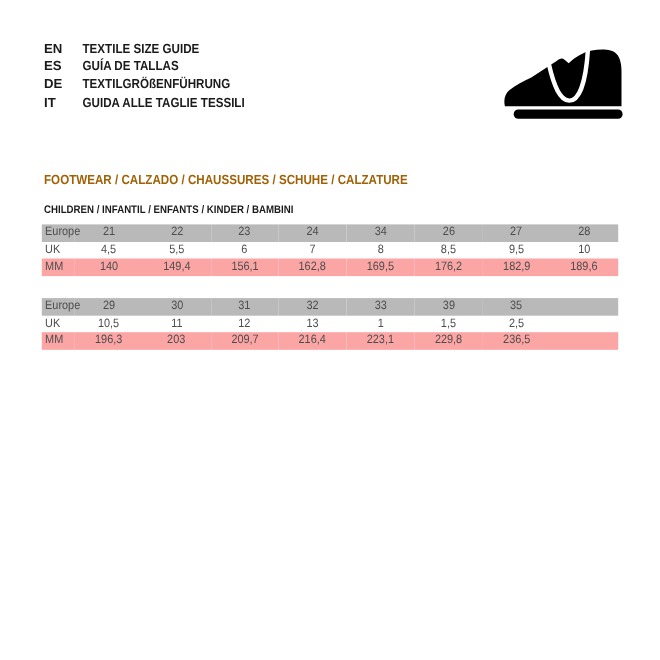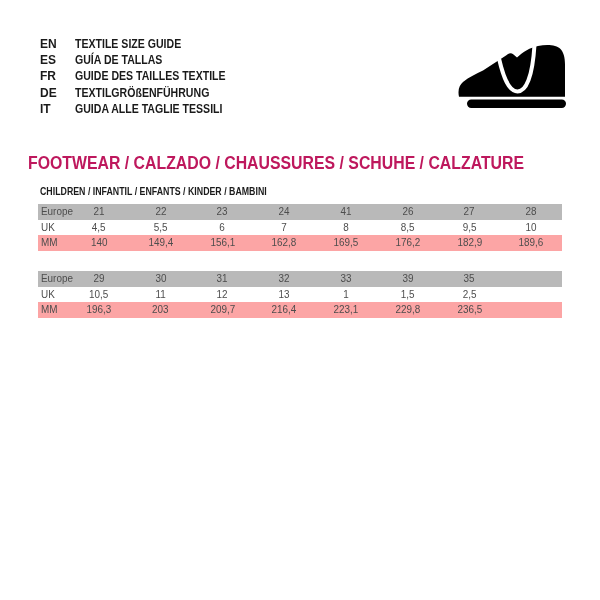--- a/index.html
+++ b/index.html
@@ -45,25 +45,25 @@
   .logo {
     position: absolute;
     left: 450px;
     top: 40px;
     width: 120px;
     height: 72px;
   }
   
   .section-title {
     position: absolute;
-    left: 28px;
+    left: 40px;
     top: 155px;
-    font-size: 18px;
+    font-size: 12px;
     font-weight: bold;
-    color: #be185d;
+    color: #a16207;
     line-height: 16px;
   }
   .section-subtitle {
     position: absolute;
     left: 40px;
     top: 186px;
     font-size: 10px;
     font-weight: bold;
     color: #1a1a1a;
     line-height: 12px;
@@ -107,24 +107,20 @@
 <div class="page">
 
   <div class="lang-list">
       <div class="lang-row">
         <span class="lang-code">EN</span>
         <span class="lang-title cond">TEXTILE SIZE GUIDE</span>
       </div>
       <div class="lang-row">
         <span class="lang-code">ES</span>
         <span class="lang-title cond">GUÍA DE TALLAS</span>
-      </div>
-      <div class="lang-row">
-        <span class="lang-code">FR</span>
-        <span class="lang-title cond">GUIDE DES TAILLES TEXTILE</span>
       </div>
       <div class="lang-row">
         <span class="lang-code">DE</span>
         <span class="lang-title cond">TEXTILGRÖßENFÜHRUNG</span>
       </div>
       <div class="lang-row">
         <span class="lang-code">IT</span>
         <span class="lang-title cond">GUIDA ALLE TAGLIE TESSILI</span>
       </div>
     </div>
@@ -166,21 +162,21 @@
         <col class="col-val">
         <col class="col-val">
     </colgroup>
     <tbody>
         <tr class="head-row">
           <td class="lbl"><span class="cell">Europe</span></td>
           <td><span class="cell">21</span></td>
           <td><span class="cell">22</span></td>
           <td><span class="cell">23</span></td>
           <td><span class="cell">24</span></td>
-          <td><span class="cell">41</span></td>
+          <td><span class="cell">34</span></td>
           <td><span class="cell">26</span></td>
           <td><span class="cell">27</span></td>
           <td><span class="cell">28</span></td>
         </tr>
         <tr>
           <td class="lbl"><span class="cell">UK</span></td>
           <td><span class="cell">4,5</span></td>
           <td><span class="cell">5,5</span></td>
           <td><span class="cell">6</span></td>
           <td><span class="cell">7</span></td>

